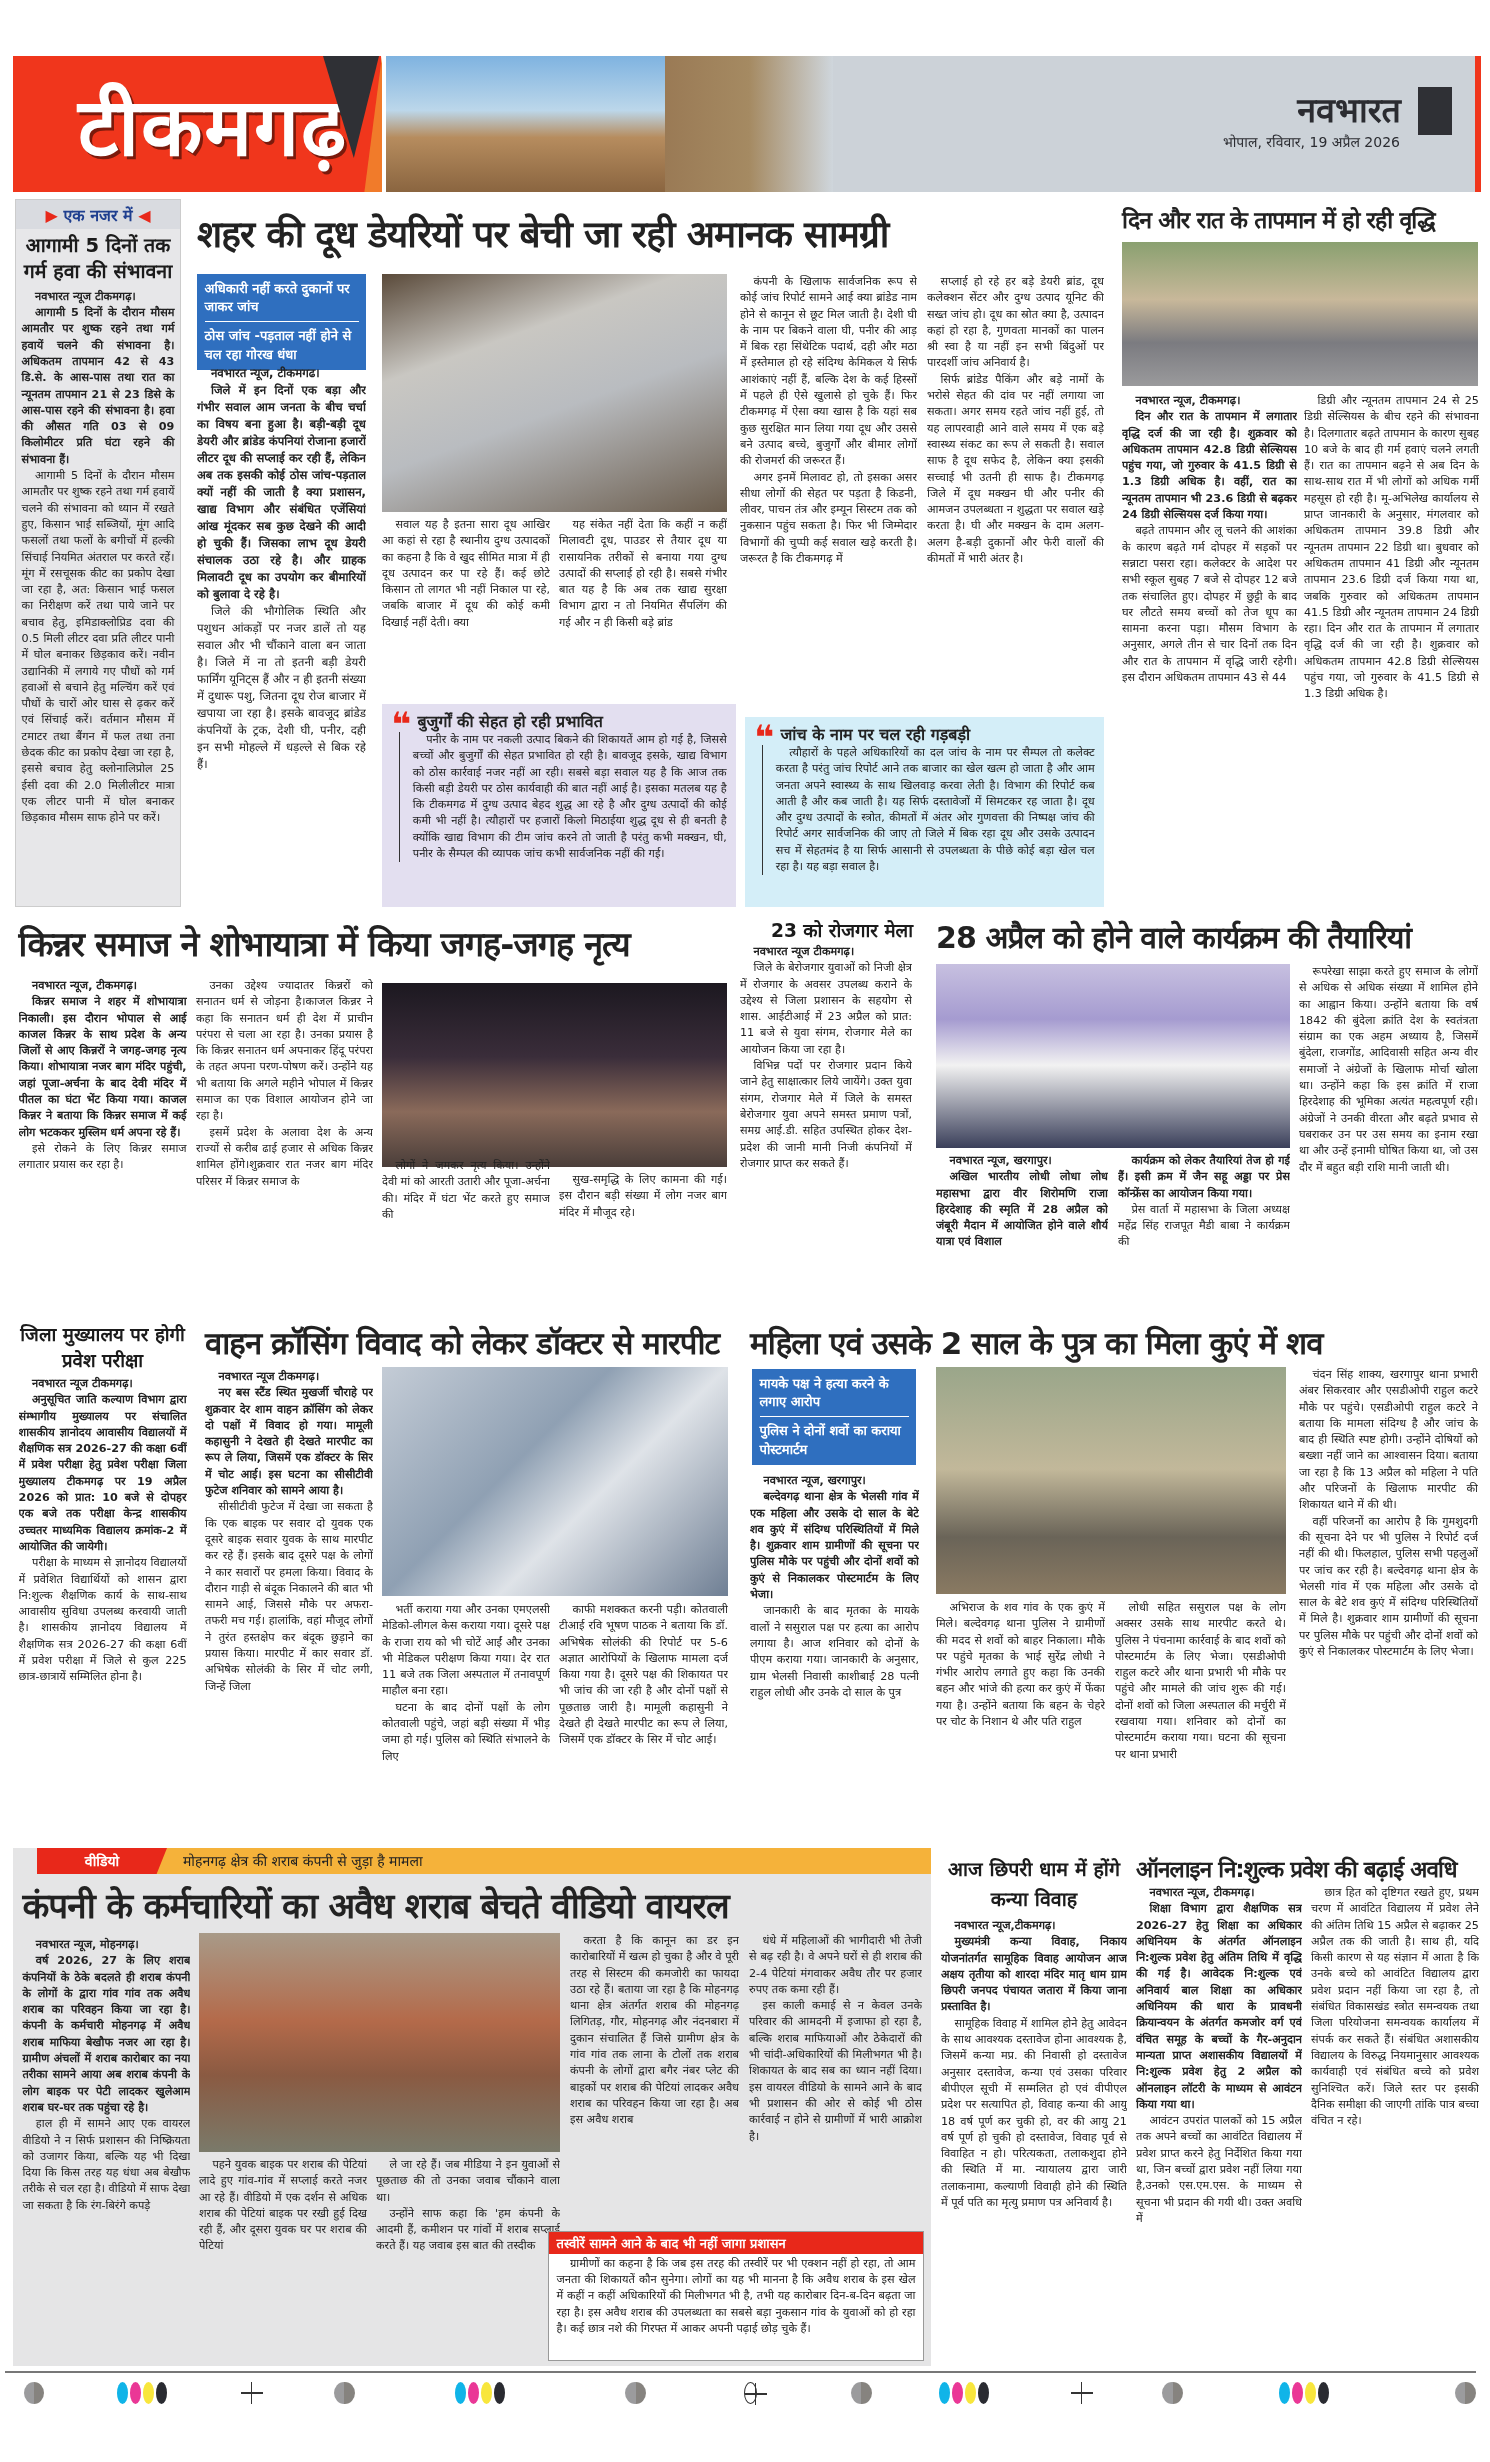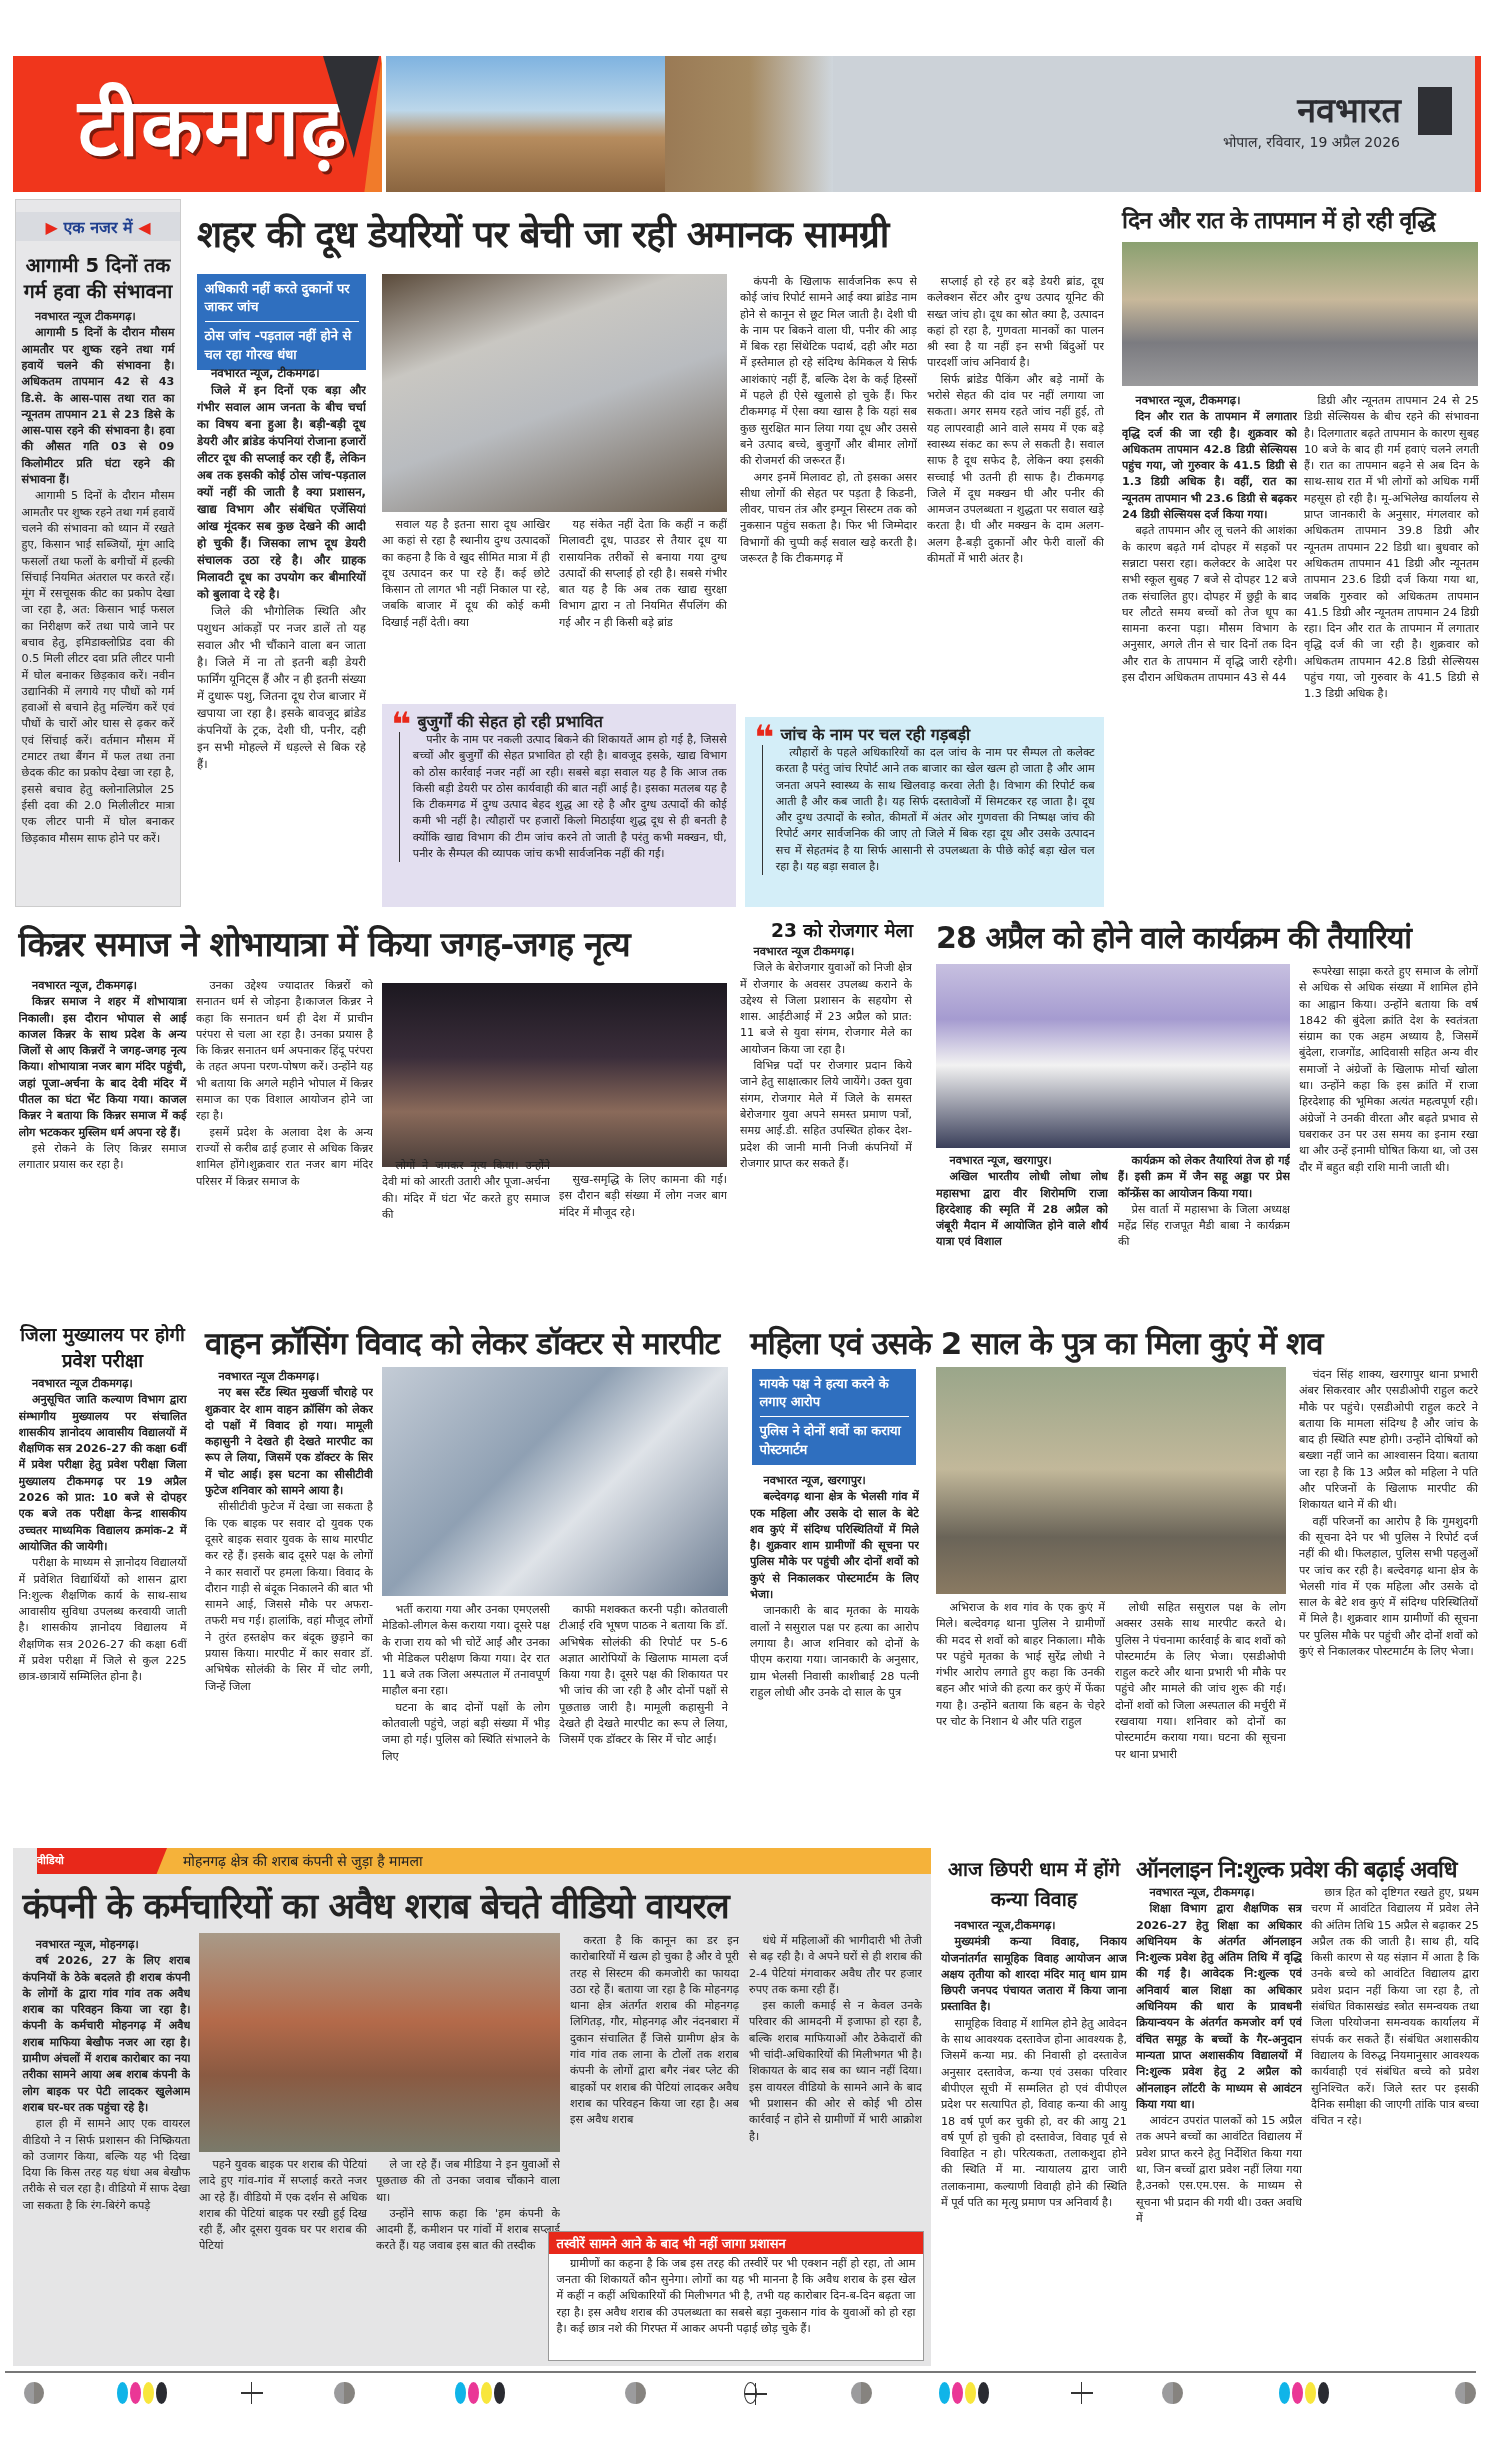--- a/index.html
+++ b/index.html
@@ -24,21 +24,21 @@
 .box-blue{background:#2f6fbf;color:#fff;font-weight:bold;font-size:13px;line-height:18.6px;padding:5.6px 7.5px}
 .box-blue hr{border:0;border-top:1.9px solid #fff;margin:4.7px 0}
 .photo{background:#777}
 .side-box{background:#e7e7e9;border:0.9px solid #ccc}
 .tag{background:#d9dbe0;color:#1f3f8f;font-weight:bold;text-align:center;font-size:16px}
 .quote-box{padding:5.6px 9.3px}
 .quote-title{font-size:16px;font-weight:bold;color:#222;display:flex;align-items:center;gap:7.5px}
 .quote-mark{width:18.6px;height:22.4px;color:#e8281a;font-size:34px;line-height:28px;font-weight:bold}
 .small{font-size:11.2px;line-height:16.3px}
 .video-bar{left:37px;top:1848px;width:1406px;height:26px;background:#f5b23a}
-.video-tag{left:37px;top:1848px;width:130px;height:26px;background:#e8281a;color:#fff;font-weight:bold;font-size:11px;line-height:26px;clip-path:polygon(0 0,100% 0,92% 100%,0 100%)}
+.video-tag{left:37px;top:1848px;width:130px;height:26px;background:#e8281a;color:#fff;font-weight:bold;font-size:14px;text-align:center;line-height:26px;clip-path:polygon(0 0,100% 0,92% 100%,0 100%)}
 .video-sub{left:183px;top:1850px;font-size:14px;color:#222;line-height:22.4px}
 .grey-bg{background:#e5e5e6}
 .reg{position:absolute;top:2382px;height:22.4px;display:flex;gap:1.9px;align-items:center}
 .dot{width:11.2px;height:22.4px;border-radius:50%}
 .gdot{width:20.5px;height:22.4px;border-radius:50%;background:linear-gradient(90deg,#9b9b9d 50%,#86837f 50%)}
 .cross{width:22.4px;height:22.4px;position:relative}
 .cross:before{content:"";position:absolute;left:0;top:10.2px;width:22.4px;height:1.9px;background:#333}
 .cross:after{content:"";position:absolute;left:10.2px;top:0;width:0.9px;height:22.4px;background:#333}
 </style>
 </head>
@@ -53,21 +53,21 @@
   <div class="abs mast-photo2"></div>
   <div class="abs mast-grey">
     <div class="abs brand">नवभारत</div>
     <div class="abs brand-date">भोपाल, रविवार, 19 अप्रैल 2026</div>
     <div class="abs brand-sq"></div>
   </div>
   <div class="abs mast-redbar"></div>
 </div>
 
 <div class="abs side-box" style="left:15px;top:199px;width:166px;height:708px;padding:0 5.6px">
-  <div class="tag" style="margin:12px -5.6px;padding:3.7px 0">
+  <div class="tag" style="margin:0 -5.6px;padding:3.7px 0">
     <span style="color:#e8281a">▶</span>
     <span>एक नजर में</span>
     <span style="color:#e8281a">◀</span>
   </div>
   <div style="font-size:19.6px;font-weight:bold;text-align:center;line-height:26px;margin:3.7px 0">आगामी 5 दिनों तक गर्म हवा की संभावना</div>
   <div class="col small">
     <p class="dateline">नवभारत न्यूज टीकमगढ़।</p>
     <p style="font-weight:bold">आगामी 5 दिनों के दौरान मौसम आमतौर पर शुष्क रहने तथा गर्म हवायें चलने की संभावना है। अधिकतम तापमान 42 से 43 डि.से. के आस-पास तथा रात का न्यूनतम तापमान 21 से 23 डिसे के आस-पास रहने की संभावना है। हवा की औसत गति 03 से 09 किलोमीटर प्रति घंटा रहने की संभावना हैं।</p>
     <p>आगामी 5 दिनों के दौरान मौसम आमतौर पर शुष्क रहने तथा गर्म हवायें चलने की संभावना को ध्यान में रखते हुए, किसान भाई सब्जियों, मूंग आदि फसलों तथा फलों के बगीचों में हल्की सिंचाई नियमित अंतराल पर करते रहें। मूंग में रसचूसक कीट का प्रकोप देखा जा रहा है, अत: किसान भाई फसल का निरीक्षण करें तथा पाये जाने पर बचाव हेतु, इमिडाक्लोप्रिड दवा की 0.5 मिली लीटर दवा प्रति लीटर पानी में घोल बनाकर छिड़काव करें। नवीन उद्यानिकी में लगाये गए पौधों को गर्म हवाओं से बचाने हेतु मल्चिंग करें एवं पौधों के चारों ओर घास से ढ़कर करें एवं सिंचाई करें। वर्तमान मौसम में टमाटर तथा बैंगन में फल तथा तना छेदक कीट का प्रकोप देखा जा रहा है, इससे बचाव हेतु क्लोनालिप्रोल 25 ईसी दवा की 2.0 मिलीलीटर मात्रा एक लीटर पानी में घोल बनाकर छिड़काव मौसम साफ होने पर करें।</p>
   </div>

